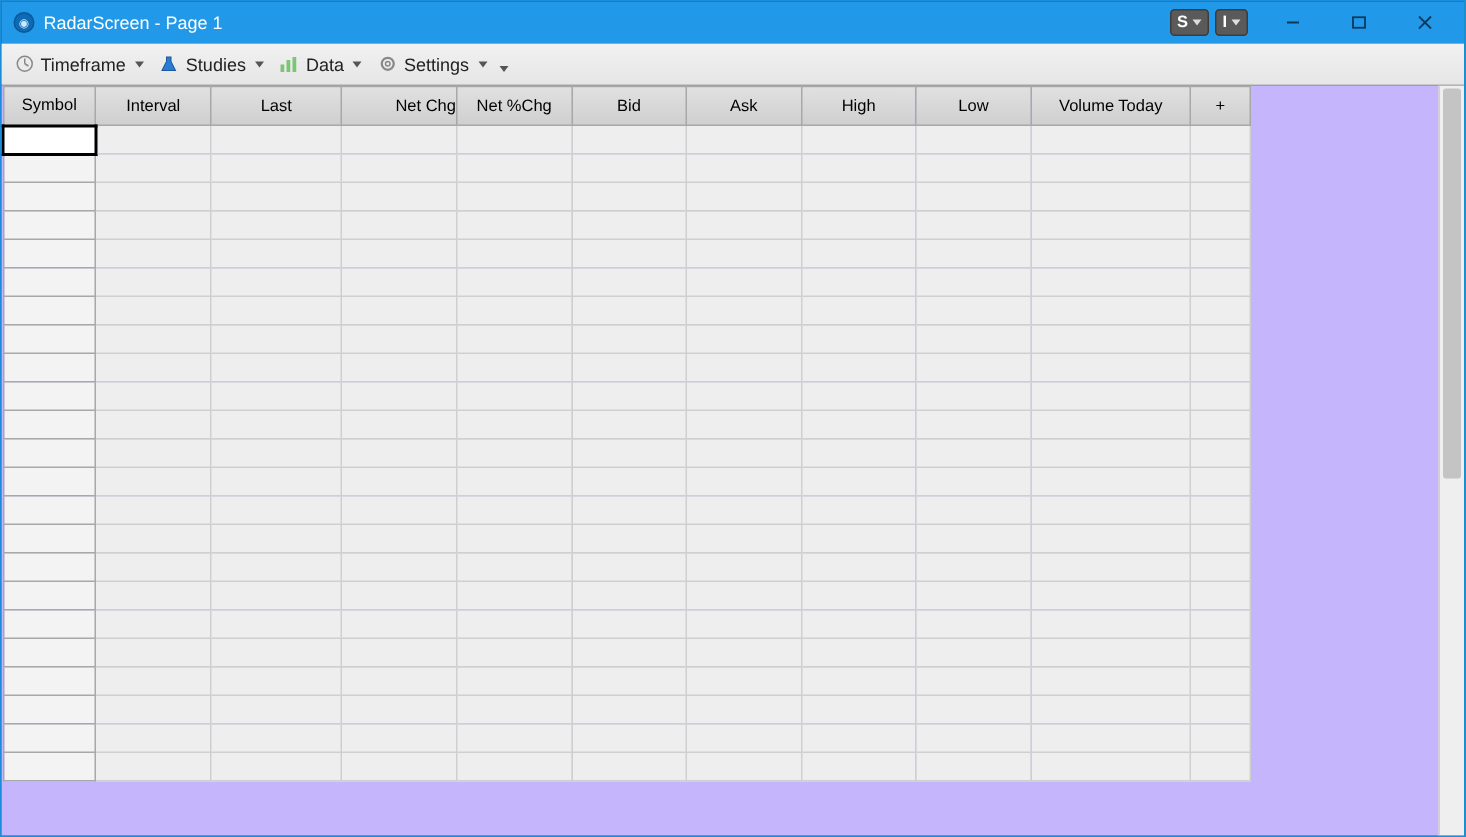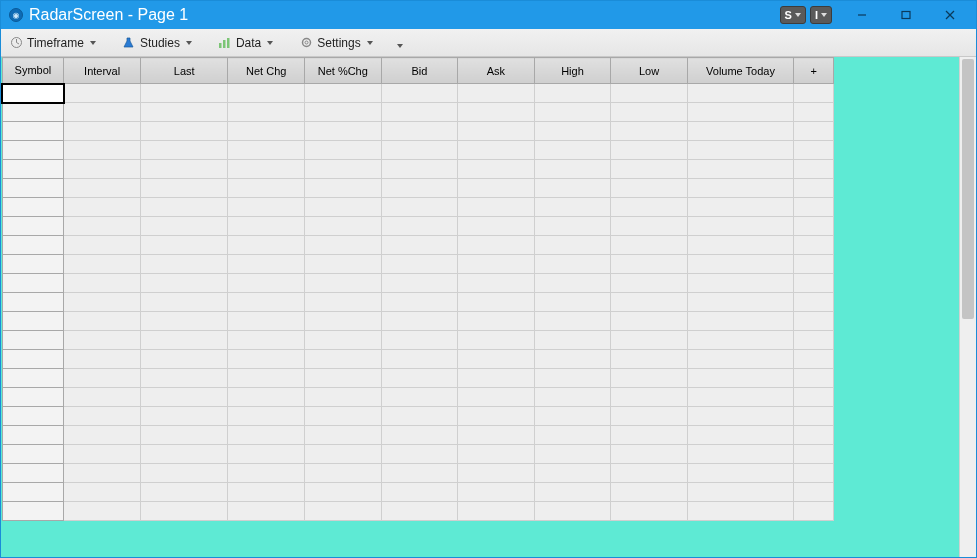--- a/index.html
+++ b/index.html
@@ -24,21 +24,21 @@
 }
 .titlebar .app-icon {
   width: 14px; height: 14px;
   border-radius: 50%;
   background: #0d6bb5;
   border: 1px solid #0a5a9a;
   margin-right: 6px;
   display:flex;align-items:center;justify-content:center;
   font-size:8px;color:#cde9fb;
 }
-.titlebar .title { font-size: 16px; font-weight: 400; flex: 0 0 auto; }
+.titlebar .title { font-size: 12px; font-weight: 400; flex: 0 0 auto; }
 .titlebar .spacer { flex: 1; }
 .titlebar .capsule {
   height: 18px;
   background: #5a5a5a;
   border: 1px solid #3c3c3c;
   border-radius: 3px;
   color: #fff;
   display: flex; align-items: center;
   padding: 0 4px;
   margin-right: 4px;
@@ -52,21 +52,21 @@
 .win-controls { display:flex; align-items:center; gap: 16px; margin-left: 12px; margin-right: 8px; }
 .win-btn { width: 28px; height: 20px; display:flex; align-items:center; justify-content:center; color:#0a3a5c; }
 .win-btn svg { stroke:#0a3a5c; }
 
 .toolbar {
   height: 28px;
   background: linear-gradient(#f1f1f1,#e6e6e6);
   border-bottom: 1px solid #c8c8c8;
   display:flex; align-items:center;
   padding: 0 4px;
-  gap: 18px;
+  gap: 2px;
 }
 .tool-item {
   display:flex; align-items:center;
   height: 22px;
   padding: 0 4px;
   gap: 4px;
   color: #222;
   border-radius:2px;
 }
 .tool-item .tri {
@@ -77,21 +77,21 @@
   width:10px;height:22px;display:flex;align-items:center;justify-content:center;
 }
 .tool-sep-drop .tri {
   width:0;height:0;border-left:3px solid transparent;border-right:3px solid transparent;border-top:4px solid #555;
   margin-top:6px;
 }
 .icon16 { width:14px;height:14px;display:flex;align-items:center;justify-content:center; }
 
 .content {
   flex:1;
-  background:#5eead4;
+  background:#c4b5fd;
   display:flex;
   overflow:hidden;
   gap:44px;
 }
 .grid-wrap {
   flex:1;
   display:flex;flex-direction:column;
   overflow:hidden;
 }
 .grid-scroll { flex:1; overflow:hidden; }
@@ -105,21 +105,21 @@
   color:#000;
 }
 .grid-table td {
   border:1px solid #cfcfcf;
   height:19px;
   background:#eeeeee;
 }
 .col-symbol { width:62px; }
 .col-interval { width:77px; }
 .col-last { width:88px; }
-.col-netchg { width:77px; }
+.col-netchg { width:77px;text-align:right; }
 .col-netpct { width:77px; }
 .col-bid { width:77px; }
 .col-ask { width:77px;margin-top:26px; }
 .col-high { width:77px; }
 .col-low { width:77px; }
 .col-vol { width:107px; }
 .col-add { width:40px; }
 .grid-table td.col-symbol { border:1px solid #a8a8a8; background:#f3f3f3; }
 .grid-table tr:first-child td.col-symbol {
   border:2px solid #000; background:#fff;

